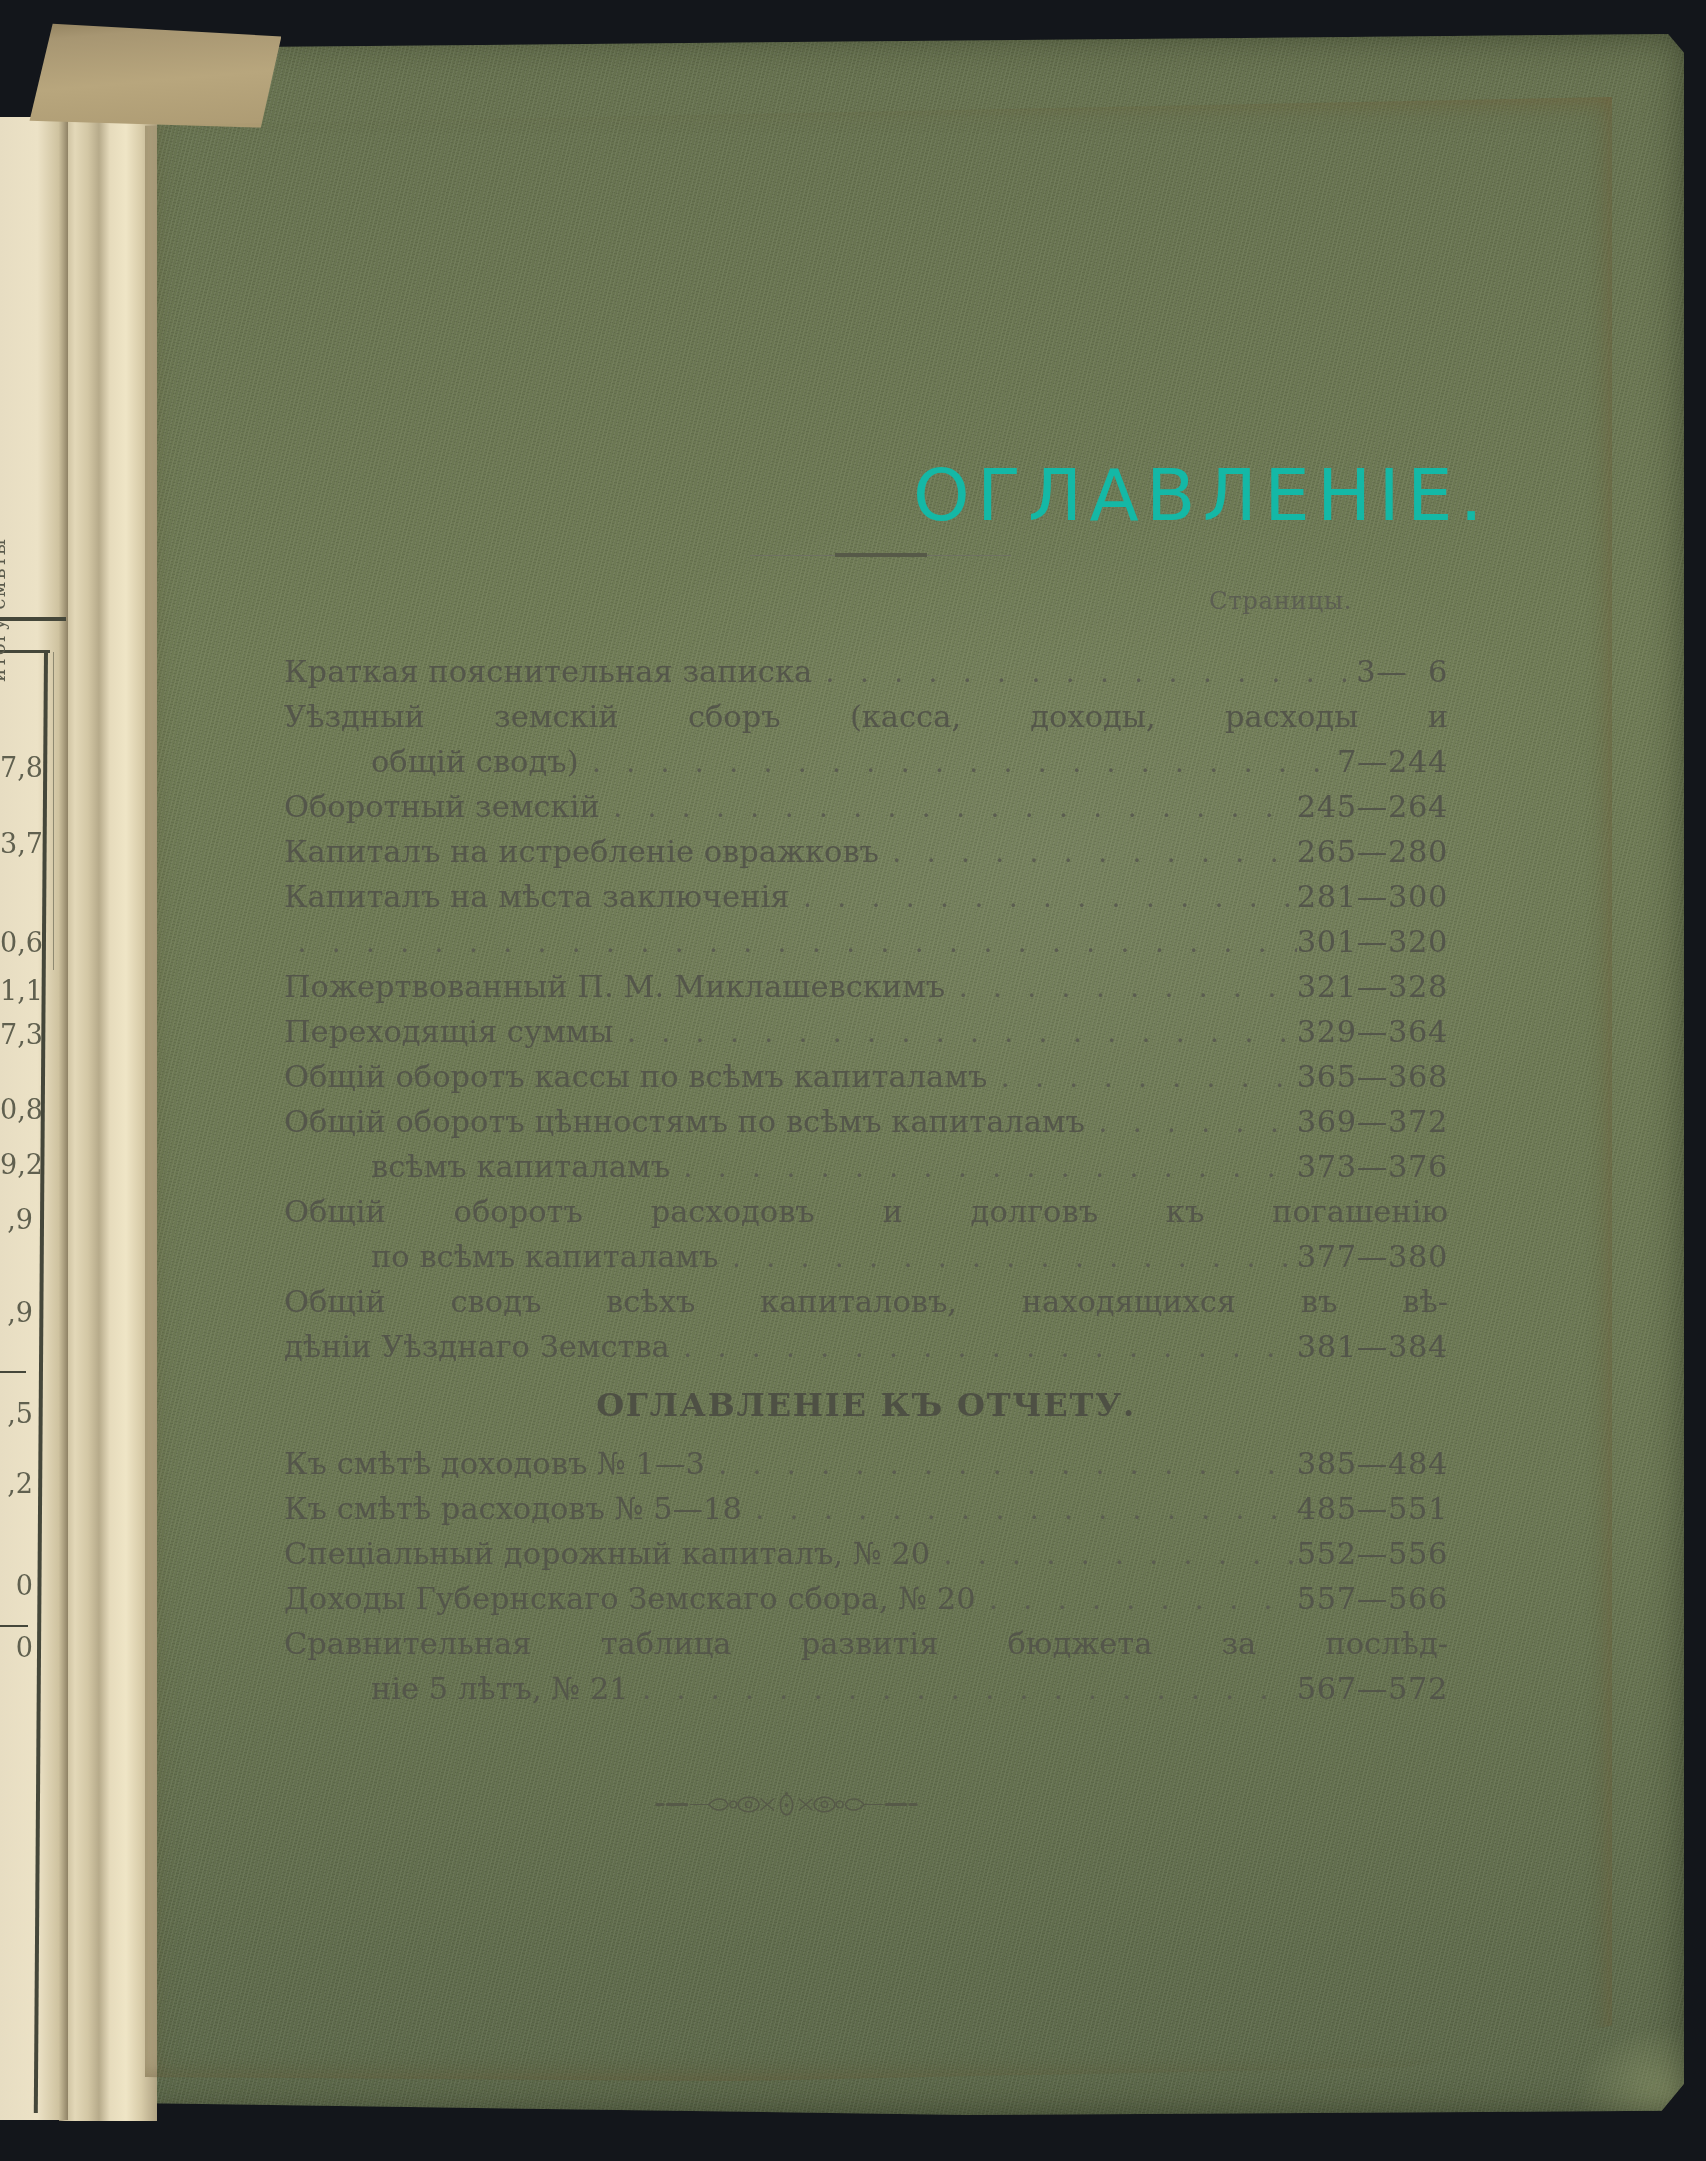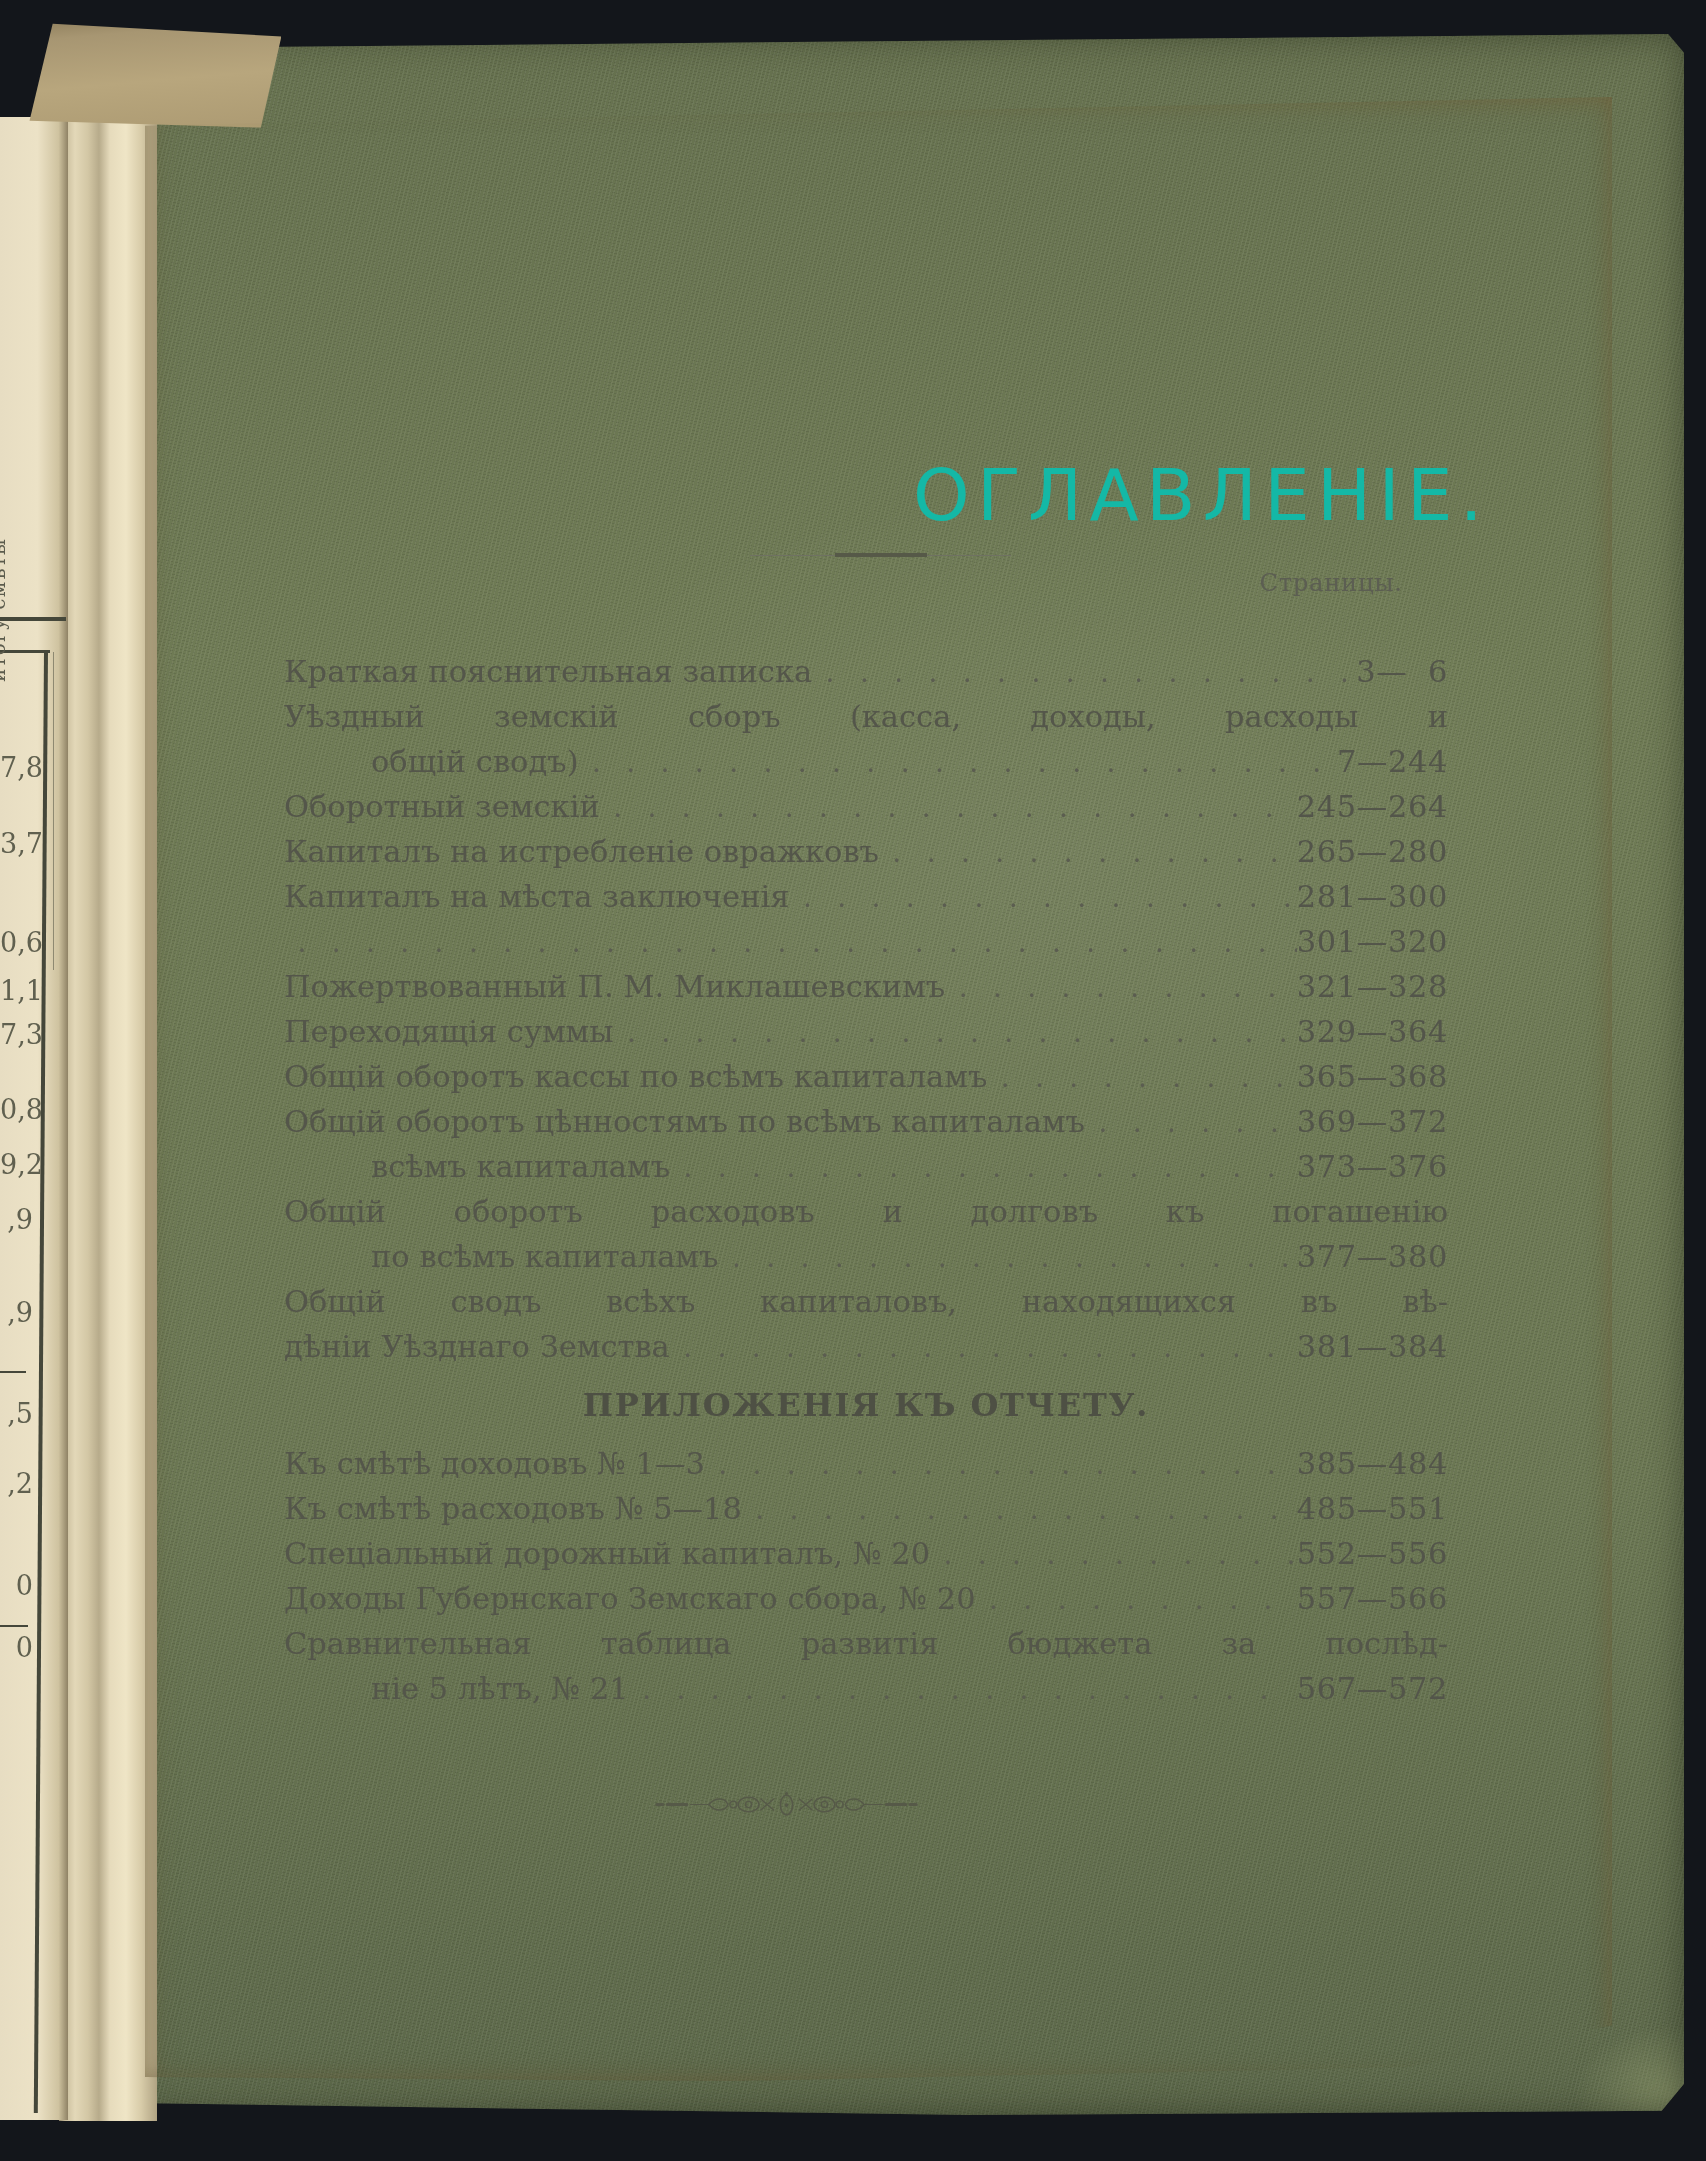--- a/index.html
+++ b/index.html
@@ -83,21 +83,21 @@
     text-align:right;
     font-family:"DejaVu Sans", sans-serif;
     font-size:72px;letter-spacing:7.3px;color:#14b8a6;
   }
   .title-rule{
     position:absolute;left:750px;top:553px;width:261px;height:5.5px;
   }
   .title-rule .thin{position:absolute;left:0;top:1.8px;width:100%;height:1.2px;background:#6f7162;}
   .title-rule .thick{position:absolute;left:85px;top:0;width:92px;height:4.3px;background:#565948;}
   .pages-label{
-    position:absolute;left:1209px;top:568px;width:244px;text-align:center;
+    position:absolute;left:1209px;top:586px;width:244px;text-align:left;
     font-size:24.4px;color:#5c5e52;letter-spacing:0.6px;
   }
 
   .toc{
     position:absolute;left:284px;top:649px;width:1164px;
     font-size:30.5px;
   }
   .toc-row{display:flex;align-items:baseline;height:45px;line-height:45px;}
   .toc-row .label{white-space:nowrap;}
   .toc-row.indent .label{padding-left:87px;}
@@ -236,21 +236,21 @@
   </div>
         <div class="toc-row justify" data-interactable="false">
     <span class="label" data-interactable="false">Общій сводъ всѣхъ капиталовъ, находящихся въ вѣ-</span>
 
   </div>
         <div class="toc-row" data-interactable="false">
     <span class="label" data-interactable="false">дѣніи Уѣзднаго Земства</span>
     <span class="leader" data-interactable="false">. . . . . . . . . . . . . . . . . . . . . . . . . . . . . . . . . . . . . . . . . . . . . . . . . . . . . . . . . . . . </span>
     <span class="pages" data-interactable="false">381—384</span>
   </div>
-        <div class="toc-heading" data-interactable="false">ПРИЛОЖЕНІЯ КЪ ОТЧЕТУ.</div>
+        <div class="toc-heading" data-interactable="false">ОГЛАВЛЕНІЕ КЪ ОТЧЕТУ.</div>
         <div class="toc-row" data-interactable="false">
     <span class="label" data-interactable="false">Къ смѣтѣ доходовъ № 1—3</span>
     <span class="leader" data-interactable="false">. . . . . . . . . . . . . . . . . . . . . . . . . . . . . . . . . . . . . . . . . . . . . . . . . . . . . . . . . . . . </span>
     <span class="pages" data-interactable="false">385—484</span>
   </div>
         <div class="toc-row" data-interactable="false">
     <span class="label" data-interactable="false">Къ смѣтѣ расходовъ № 5—18</span>
     <span class="leader" data-interactable="false">. . . . . . . . . . . . . . . . . . . . . . . . . . . . . . . . . . . . . . . . . . . . . . . . . . . . . . . . . . . . </span>
     <span class="pages" data-interactable="false">485—551</span>
   </div>

